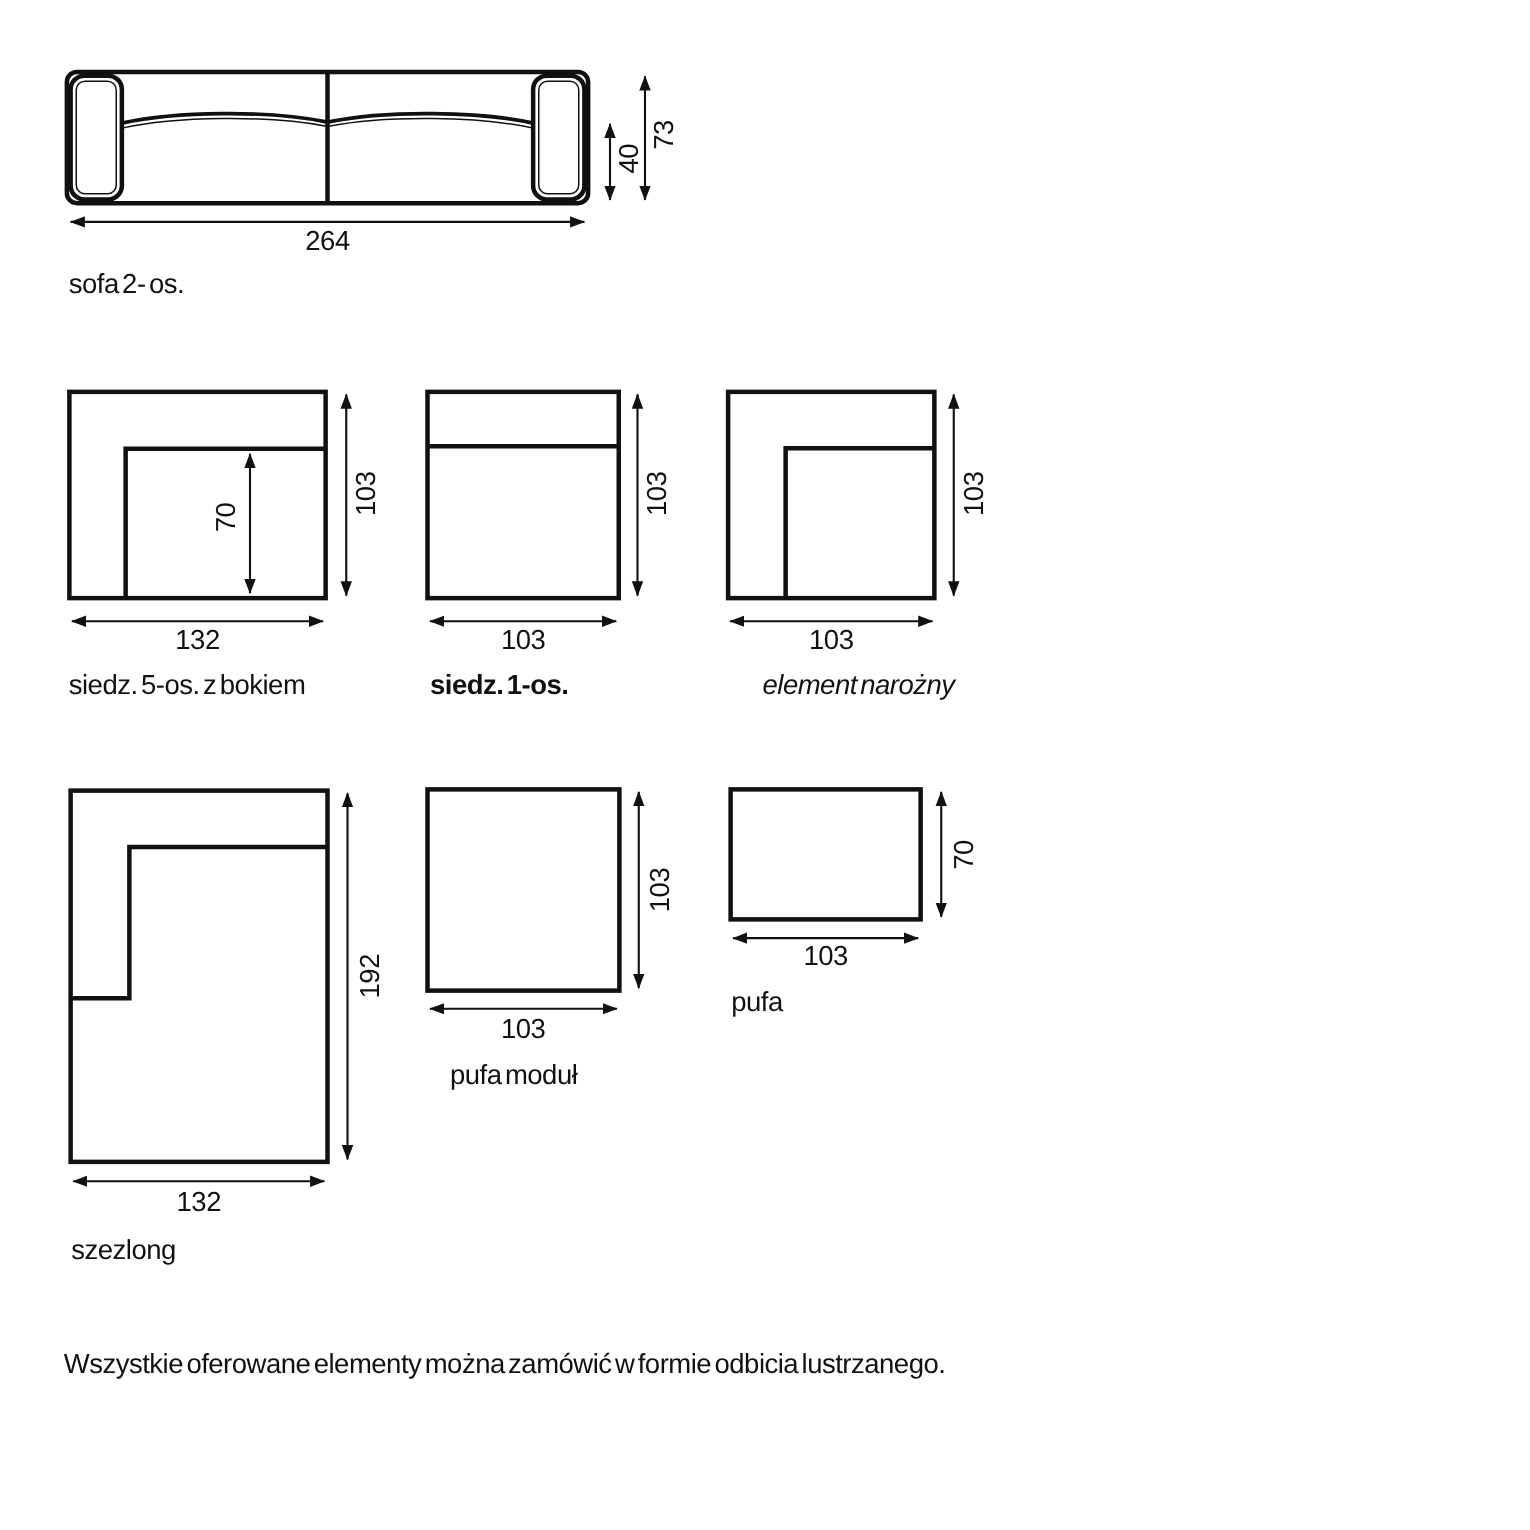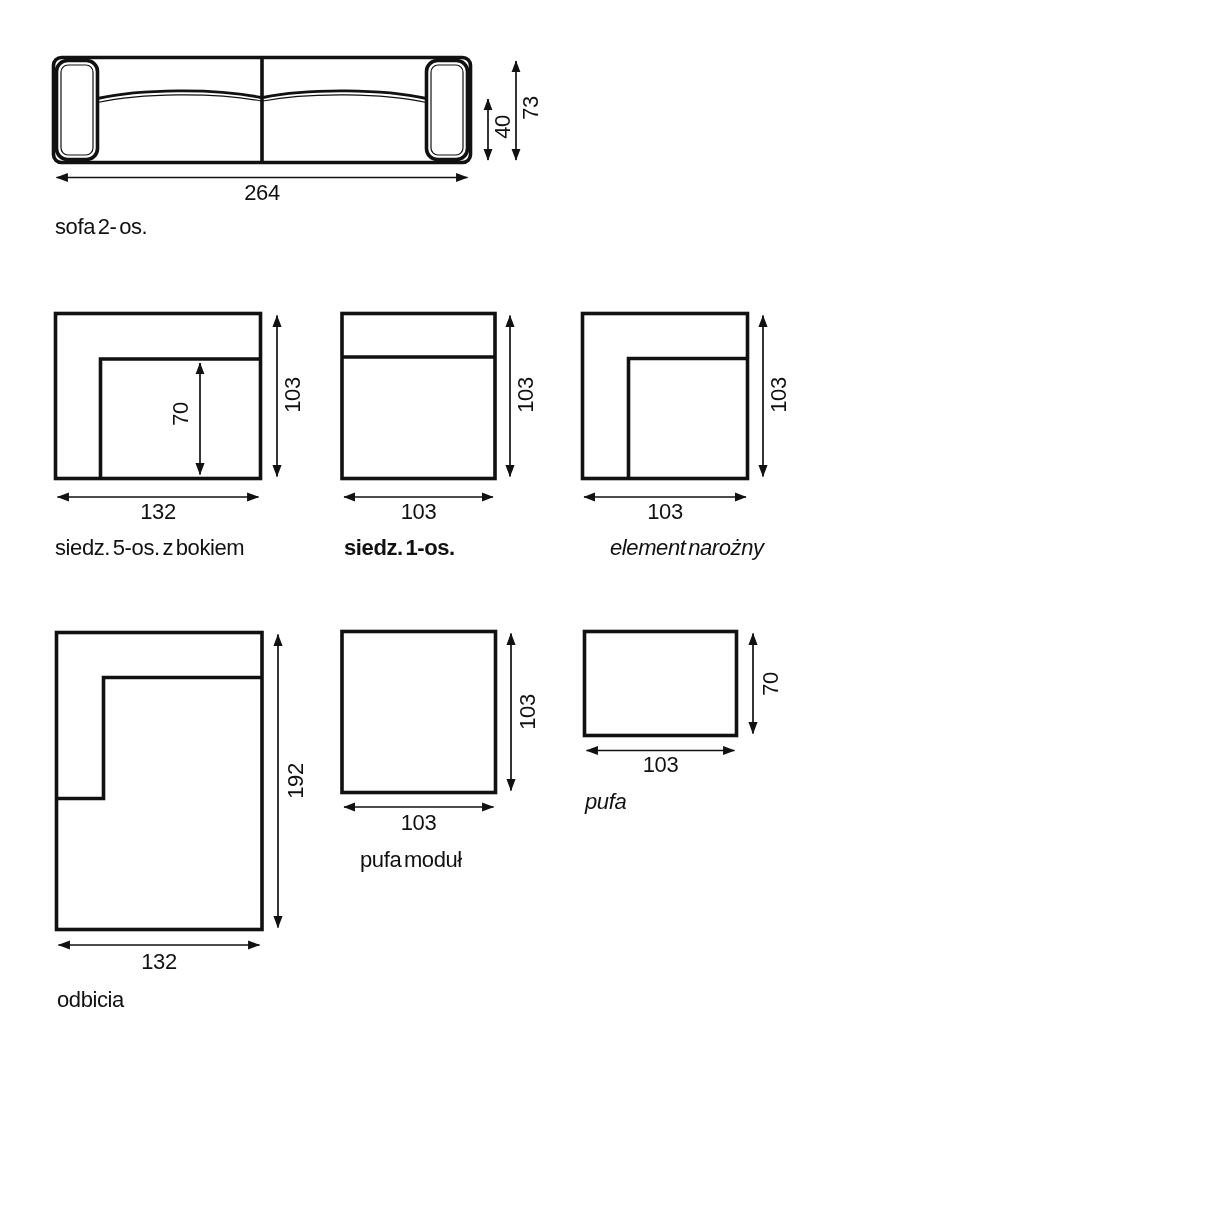--- a/index.html
+++ b/index.html
@@ -99,24 +99,25 @@
   <div class="txt num" style="left:418.5px;top:511.5px;">103</div>
   <div class="txt numv" style="left:526px;top:395px;">103</div>
   <div class="txt" style="left:344px;top:535px;font-weight:bold;">siedz. 1-os.</div>
 
   <div class="txt num" style="left:665px;top:511.5px;">103</div>
   <div class="txt numv" style="left:779px;top:395px;">103</div>
   <div class="txt" style="left:610px;top:535px;font-style:italic;">element narożny</div>
 
   <div class="txt numv" style="left:296px;top:781px;">192</div>
   <div class="txt num" style="left:159px;top:961.5px;">132</div>
-  <div class="txt" style="left:57px;top:987px;">odbicia</div>
+  <div class="txt" style="left:57px;top:987px;">szezlong</div>
 
   <div class="txt numv" style="left:527.5px;top:712px;">103</div>
   <div class="txt num" style="left:418.5px;top:823px;">103</div>
   <div class="txt" style="left:360px;top:847px;">pufa moduł</div>
 
   <div class="txt numv" style="left:770.5px;top:683.5px;">70</div>
   <div class="txt num" style="left:660.5px;top:764.5px;">103</div>
-  <div class="txt" style="left:585px;top:789px;font-style:italic;">pufa</div>
+  <div class="txt" style="left:585px;top:789px;">pufa</div>
 
+  <div class="txt" style="left:51px;top:1078px;">Wszystkie oferowane elementy można zamówić w formie odbicia lustrzanego.</div>
 
 </div>
 
 </body></html>

